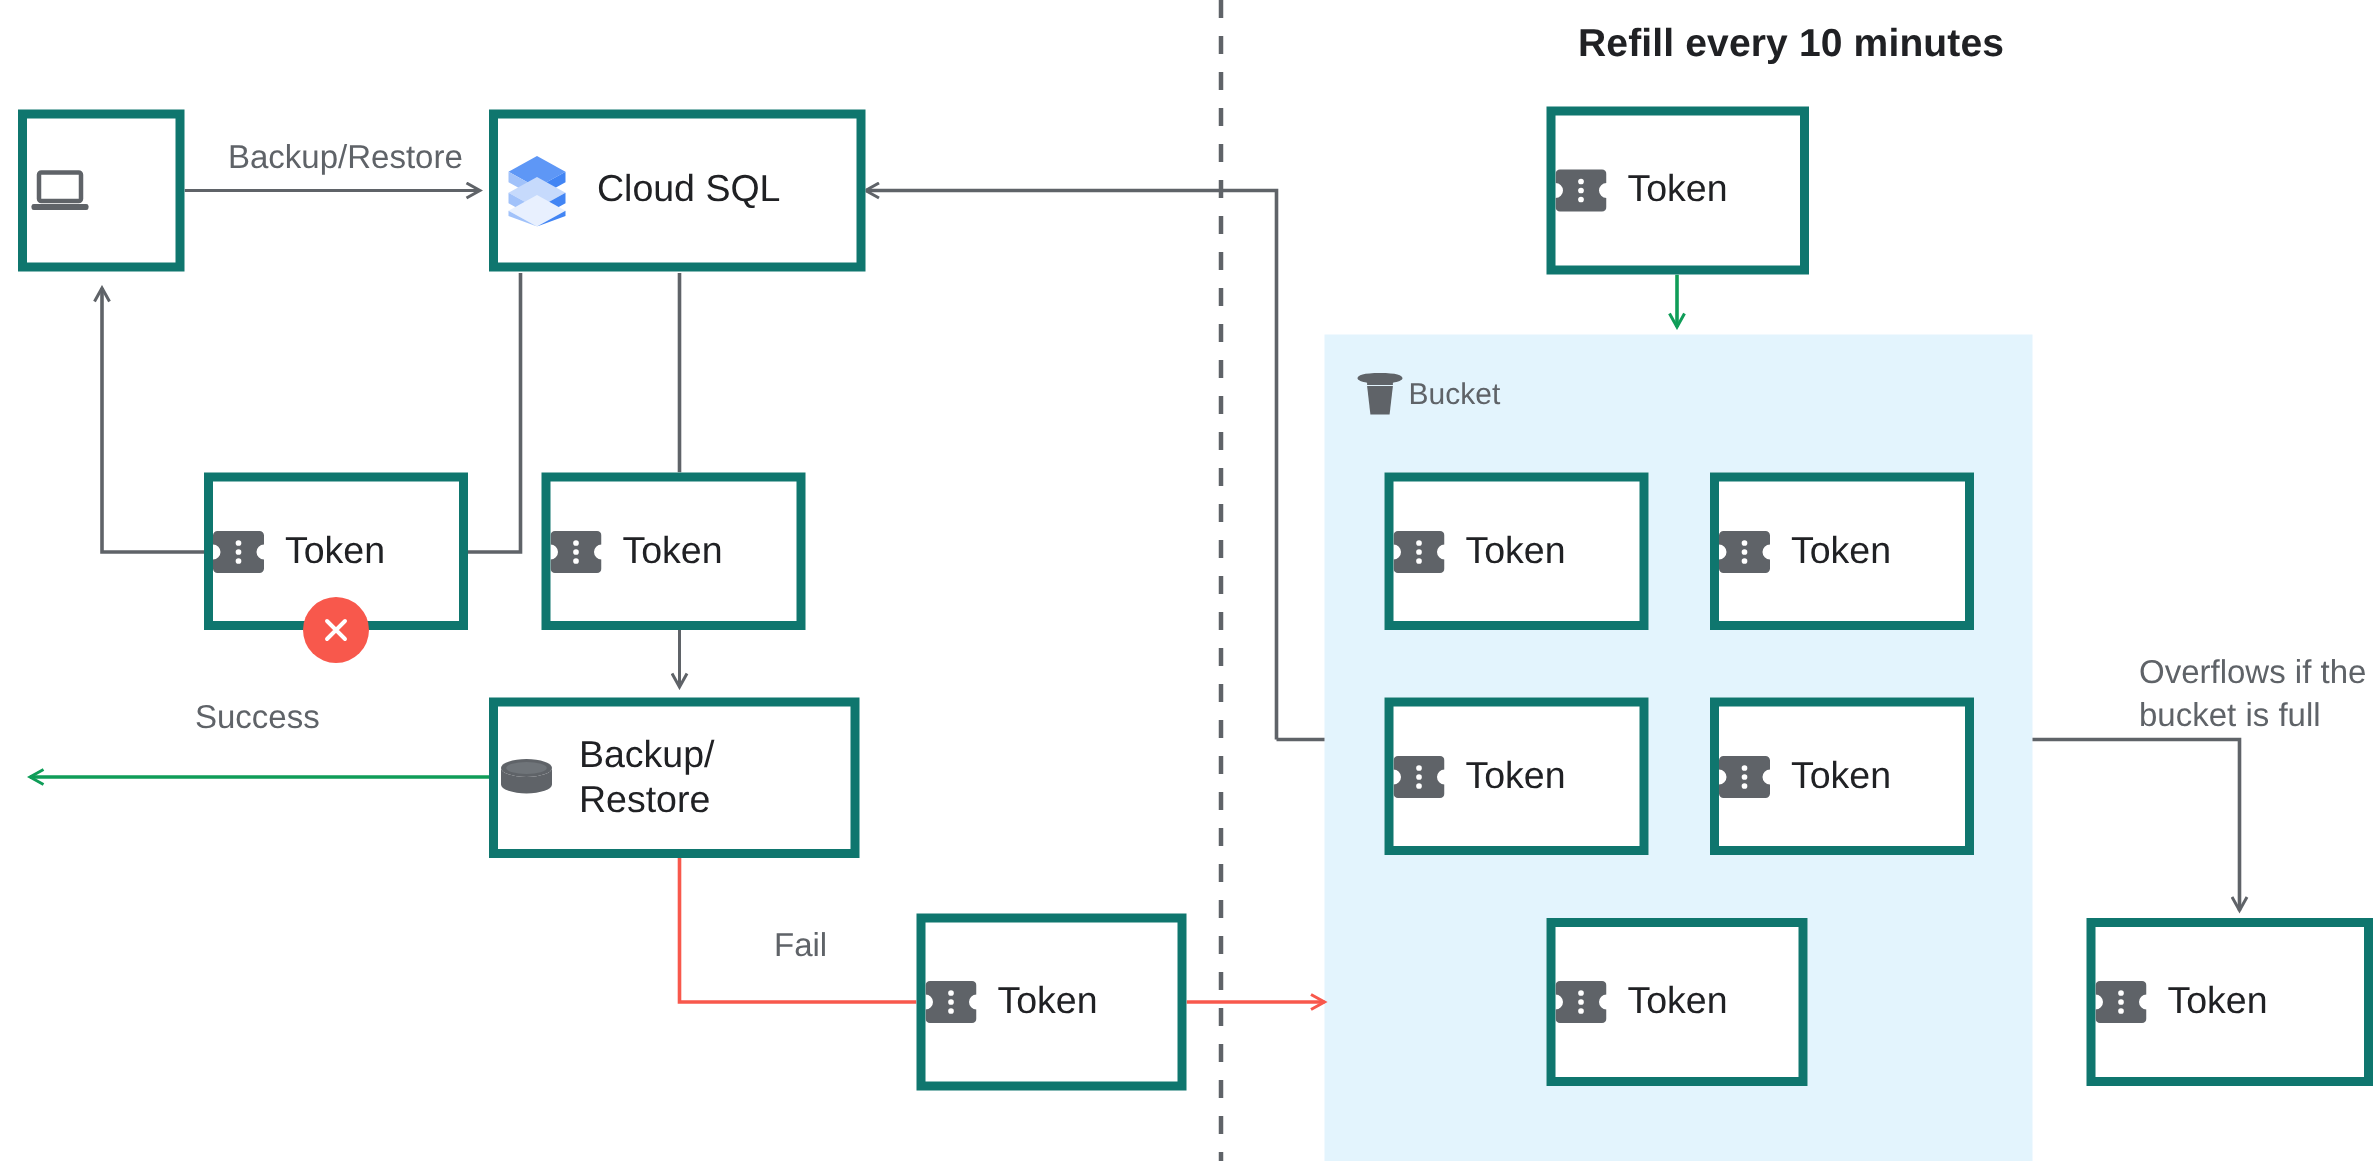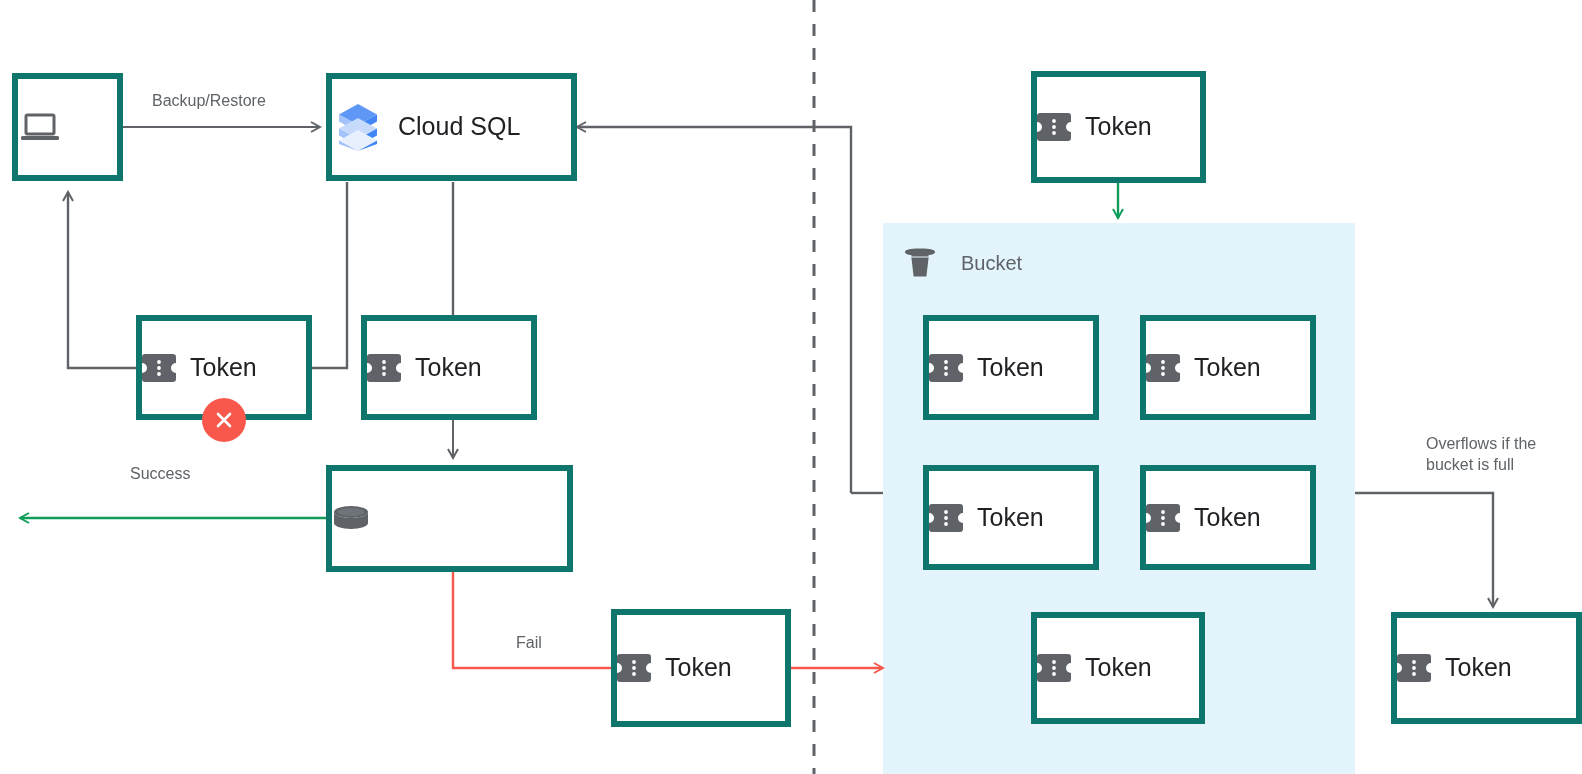--- a/index.html
+++ b/index.html
@@ -44,31 +44,31 @@
   
   #bucket-panel{
     position:absolute;
     left:883px;top:223px;
     width:472px;height:551px;
     background:#e3f4fd;
   }
   #bucket-head{
     position:absolute;
     left:903px;top:248px;
-    display:flex;align-items:center;gap:24px;
+    display:flex;align-items:center;gap:2px;
   }
   #bucket-head .bl{
     color:#5f6368;font-size:20px;
   }
 
   
   .edge-label{
     position:absolute;
     color:#5f6368;
-    font-size:16px;
+    font-size:22px;
     line-height:1.3;
     white-space:pre-line;
   }
   #title{
     position:absolute;
     left:1052px;top:13px;
     color:#202124;
     font-size:26px;
     font-weight:bold;
     letter-spacing:.1px;
@@ -85,20 +85,21 @@
     border-radius:50%;
     background:#f8584c;
     display:flex;align-items:center;justify-content:center;
   }
 </style>
 </head>
 <body>
 
 <div id="stage">
 
+  <div id="title">Refill every 10 minutes</div>
 
   <div id="bucket-panel"></div>
 
   <div id="bucket-head">
     <span>
       <svg class="bucket-ico" viewBox="0 0 34 30">
         <path d="M2 4.2 C2 2.0 6 0.6 17 0.6 C28 0.6 32 2.0 32 4.2 C32 5.6 29 6.6 25.6 7.1 L25.6 8.6 L8.4 8.6 L8.4 7.1 C5 6.6 2 5.6 2 4.2 Z" fill="#5f6368"></path>
         <path d="M8.4 9.4 L25.6 9.4 L23.4 28.4 L10.6 28.4 Z" fill="#5f6368"></path>
       </svg>
     </span>
@@ -139,21 +140,21 @@
     <path d="M851,493 L851,127 L577,127" fill="none" stroke="#5f6368" stroke-width="2.4" marker-end="url(#ah-gray)"></path>
     <path d="M851,493 L883,493" fill="none" stroke="#5f6368" stroke-width="2.4"></path>
 
     <path d="M1118,183 L1118,218" fill="none" stroke="#0f9d58" stroke-width="2.4" marker-end="url(#ah-green)"></path>
 
     <path d="M1355,493 L1493,493 L1493,607" fill="none" stroke="#5f6368" stroke-width="2.4" marker-end="url(#ah-gray)"></path>
   </svg>
 
   <div class="edge-label" style="left:152px;top:91px;">Backup/Restore</div>
   <div class="edge-label" style="left:130px;top:464px;">Success</div>
-  <div class="edge-label" style="left:516px;top:633px;">Fail</div>
+  <div class="edge-label" style="left:516px;top:616px;">Fail</div>
   <div class="edge-label" style="left:1411px;top:434px;margin-left:15px;">Overflows if the
 bucket is full</div>
 
   <div class="node" style="left:12px;top:73px;width:111px;height:108px;">
     <span>
       <svg class="laptop-ico" viewBox="0 0 44 40">
         <rect x="8" y="8" width="28" height="19" rx="1.5" fill="none" stroke="#5f6368" stroke-width="3"></rect>
         <rect x="3" y="29" width="38" height="4" rx="1.5" fill="#5f6368"></rect>
       </svg>
     </span>
@@ -207,20 +208,22 @@
   </div>
 
   <div class="node" style="left:326px;top:465px;width:247px;height:107px;gap:16px;">
     <span>
       <svg class="db-ico" viewBox="0 0 38 34">
         <ellipse cx="19" cy="10" rx="17" ry="6" fill="#5f6368"></ellipse>
         <path d="M2 10 v11 a17 6 0 0 0 34 0 v-11 a17 6 0 0 1 -34 0 z" fill="#5f6368"></path>
         <ellipse cx="19" cy="10" rx="13.5" ry="4" fill="#6f7479"></ellipse>
       </svg>
     </span>
+    <span class="label two-line">Backup/
+Restore</span>
   </div>
 
   <div class="node" style="left:611px;top:609px;width:180px;height:118px;">
     <span>
       <svg class="tok-ico" viewBox="0 0 34 30">
         <path d="M3 1 h28 a3 3 0 0 1 3 3 v6 a5 5 0 0 0 0 10 v6 a3 3 0 0 1 -3 3 h-28 a3 3 0 0 1 -3 -3 v-6 a5 5 0 0 0 0 -10 v-6 a3 3 0 0 1 3 -3 z" fill="#5f6368"></path>
         <circle cx="17" cy="9" r="1.9" fill="#ffffff"></circle>
         <circle cx="17" cy="15" r="1.9" fill="#ffffff"></circle>
         <circle cx="17" cy="21" r="1.9" fill="#ffffff"></circle>
       </svg>

